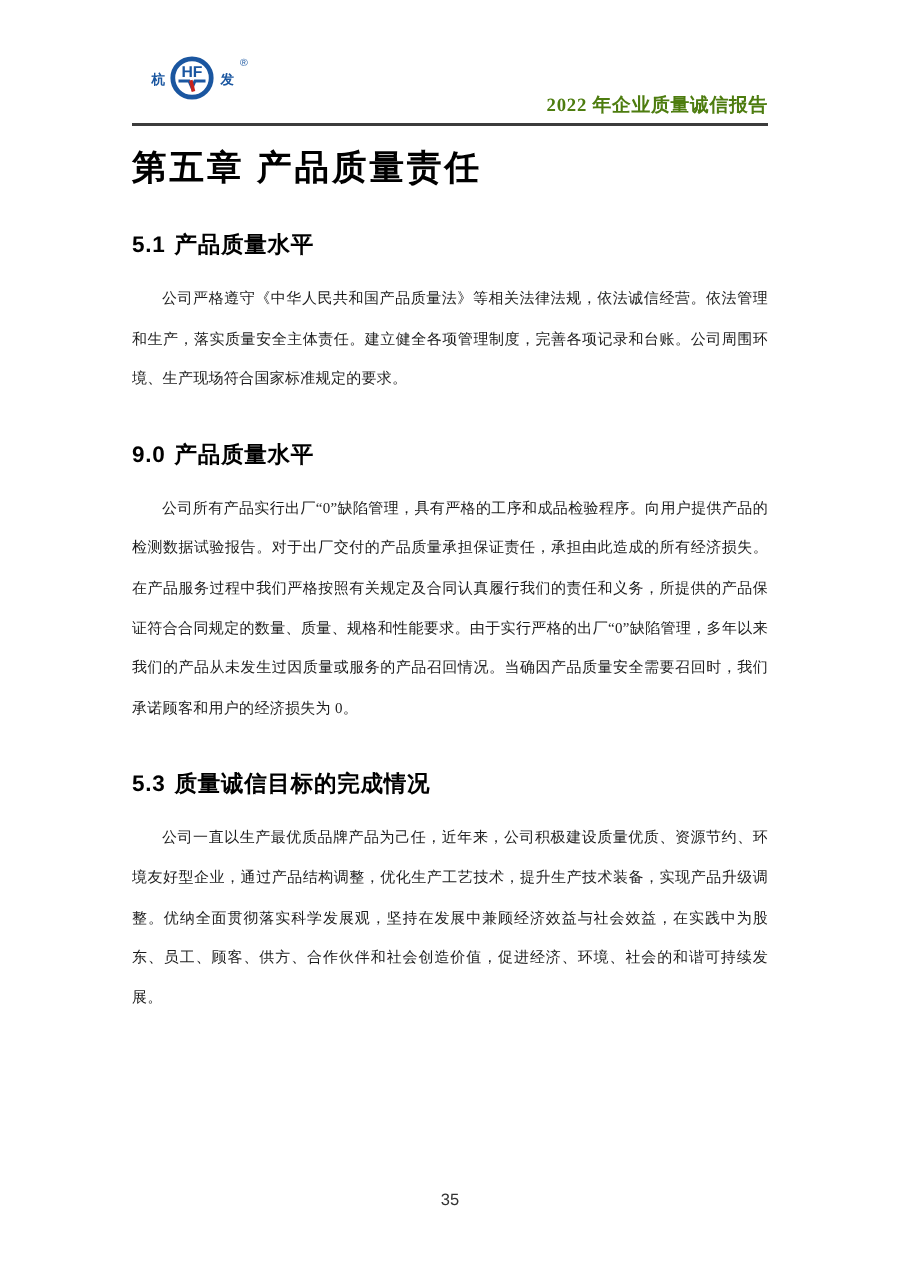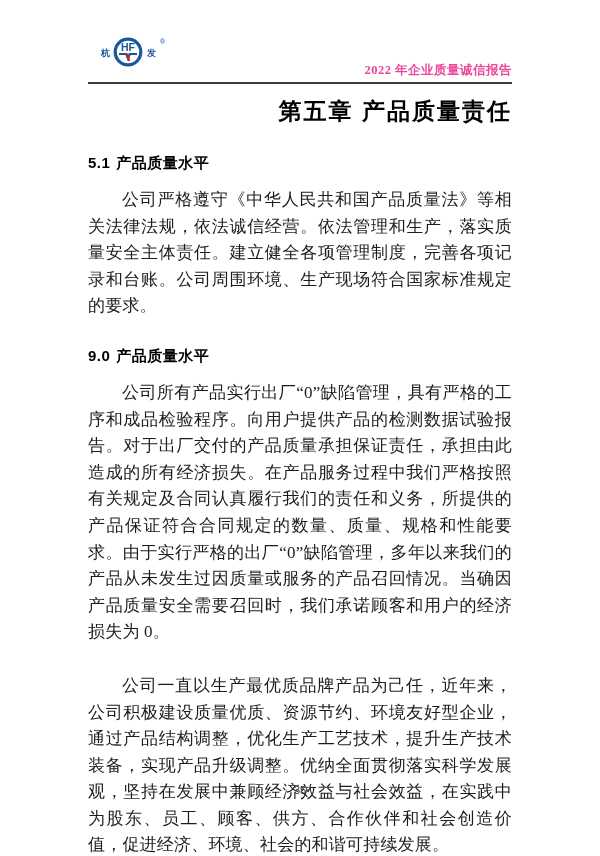--- a/index.html
+++ b/index.html
@@ -27,61 +27,61 @@
     top: -2px;
     display: flex;
     align-items: center;
   }
   .report-title {
     position: absolute;
     right: 0;
     bottom: 3px;
     font-size: 12.5px;
     font-weight: 700;
-    color: #ec4899;
+    color: #4d7c0f;
     letter-spacing: 0.5px;
     font-family: "Liberation Serif", "DejaVu Serif", serif;
   }
   
   .chapter-title {
     margin: 12px 0 0 0;
-    text-align: right;
+    text-align: left;
     font-family: "Liberation Sans", "DejaVu Sans", sans-serif;
     font-size: 23px;
     font-weight: 700;
     color: #000;
     letter-spacing: 2px;
   }
   
   .section { margin-top: 27px; }
   .section-heading {
     font-family: "Liberation Sans", "DejaVu Sans", sans-serif;
     font-size: 15px;
     font-weight: 700;
     color: #000000;
     margin: 0 0 0 0;
     letter-spacing: 0.5px;
   }
   .section-heading .sec-num { margin-right: 6px; }
   .section-body { margin-top: 14px; }
   .para {
     margin: 0;
-    font-size: 17px;
+    font-size: 10px;
     line-height: 26.6px;
     text-align: justify;
     text-indent: 2em;
     letter-spacing: 0.2px;
     color: #1c1c1c;
   }
   
   .footer {
     position: absolute;
     left: 0;
     right: 0;
-    bottom: 60px;
+    bottom: 50px;
     text-align: center;
     font-size: 11px;
     color: #333;
     font-family: "Liberation Sans", "DejaVu Sans", sans-serif;
     margin-top: 32px;
   }
 </style>
 </head>
 <body>
 
@@ -116,20 +116,23 @@
   <div class="section">
     <h2 class="section-heading">
       <span class="sec-num">9.0</span><span>产品质量水平</span>
     </h2>
     <div class="section-body">
       <p class="para">公司所有产品实行出厂“0”缺陷管理，具有严格的工序和成品检验程序。向用户提供产品的检测数据试验报告。对于出厂交付的产品质量承担保证责任，承担由此造成的所有经济损失。在产品服务过程中我们严格按照有关规定及合同认真履行我们的责任和义务，所提供的产品保证符合合同规定的数量、质量、规格和性能要求。由于实行严格的出厂“0”缺陷管理，多年以来我们的产品从未发生过因质量或服务的产品召回情况。当确因产品质量安全需要召回时，我们承诺顾客和用户的经济损失为 0。</p>
     </div>
   </div>
 
   <div class="section">
+    <h2 class="section-heading">
+      <span class="sec-num">5.3</span><span>质量诚信目标的完成情况</span>
+    </h2>
     <div class="section-body">
       <p class="para">公司一直以生产最优质品牌产品为己任，近年来，公司积极建设质量优质、资源节约、环境友好型企业，通过产品结构调整，优化生产工艺技术，提升生产技术装备，实现产品升级调整。优纳全面贯彻落实科学发展观，坚持在发展中兼顾经济效益与社会效益，在实践中为股东、员工、顾客、供方、合作伙伴和社会创造价值，促进经济、环境、社会的和谐可持续发展。</p>
     </div>
   </div>
 
   <div class="footer">
     <span>35</span>
   </div>
 
 </div>

